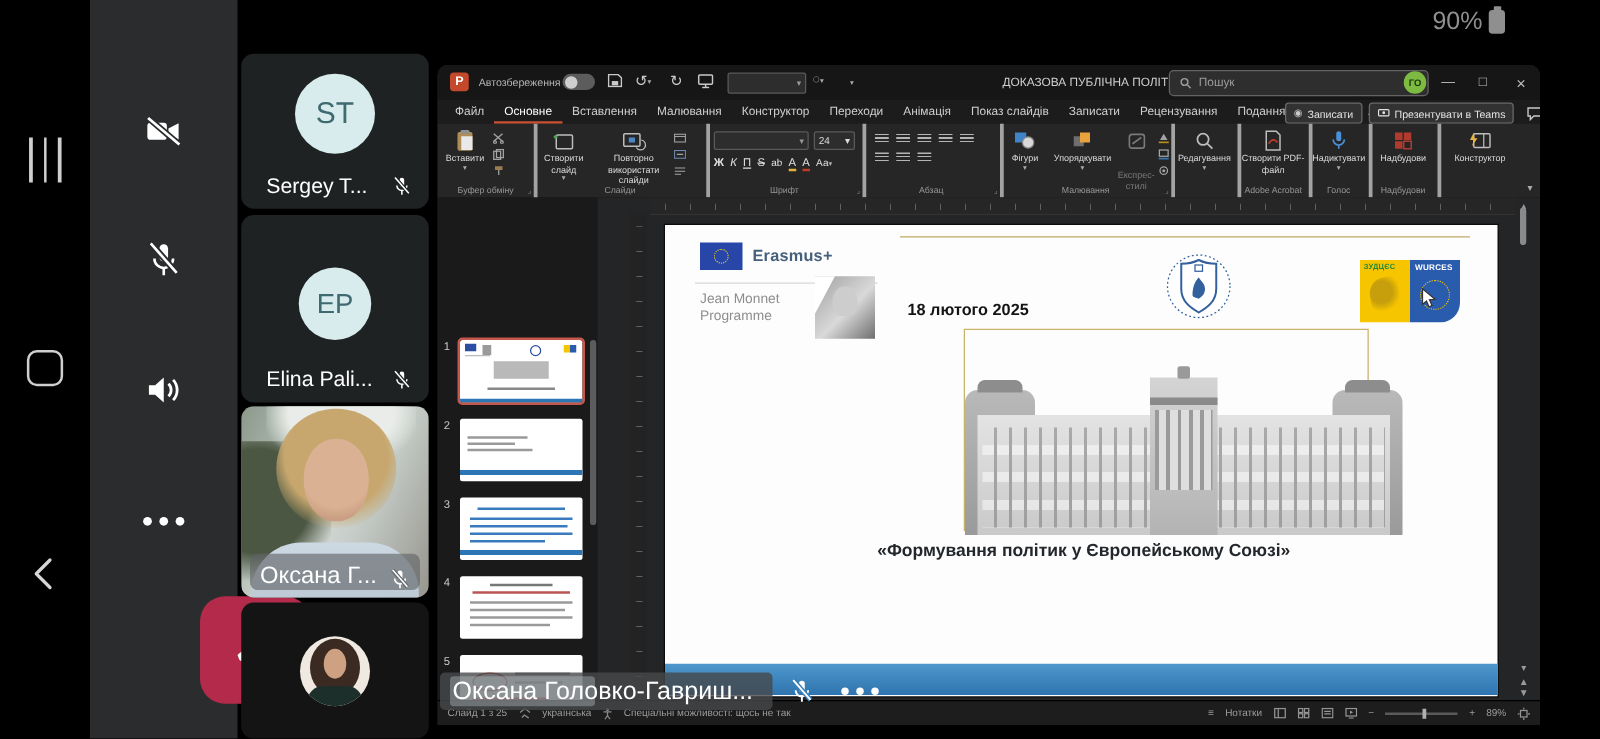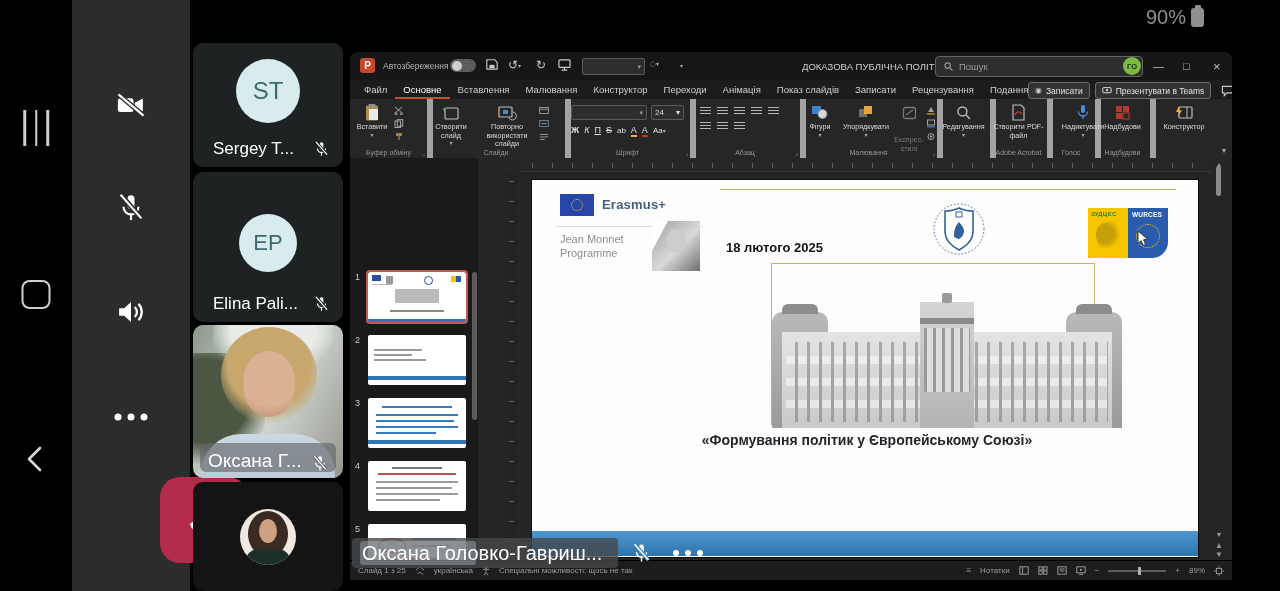--- a/index.html
+++ b/index.html
@@ -71,21 +71,21 @@
         display:flex;align-items:center;justify-content:center;}
   .winbtn{color:#bdbdbd;font-size:11px;}
   
   #tabs{position:absolute;left:0;top:28px;right:0;height:19px;background:#1c1c1c;display:flex;align-items:stretch;padding-left:6px;}
   .tab{padding:0 8px;font-size:9.5px;color:#cfcfcf;display:flex;align-items:center;white-space:nowrap;}
   .tab.active{color:#fff;box-shadow:inset 0 -2px 0 #c75033;}
   .top-btn{height:15px;border:1px solid #6a6a6a;background:#323232;border-radius:3px;font-size:8.5px;
            padding:0 6px;display:flex;align-items:center;gap:4px;color:#e3e3e3;white-space:nowrap;}
   
   #ribbon{position:absolute;left:0;top:47px;right:0;height:59px;background:#262626;border-bottom:1px solid #111;}
-  .rgroup{position:absolute;top:0;height:59px;border-right:6px solid #a3a3a3;}
+  .rgroup{position:absolute;top:0;height:59px;border-right:3px solid #a3a3a3;}
   .glabel{position:absolute;bottom:2px;left:0;right:0;text-align:center;font-size:7px;color:#969696;white-space:nowrap;}
   .launcher{position:absolute;right:2px;bottom:2px;font-size:6px;color:#8a8a8a;}
   .rbig{display:flex;flex-direction:column;align-items:center;font-size:7.2px;color:#dadada;
         text-align:center;line-height:1.2;padding-top:4px;}
   .ric{height:19px;display:flex;align-items:center;justify-content:center;margin-bottom:1px;}
   .rmini{display:flex;flex-direction:column;gap:4px;align-items:center;justify-content:flex-start;padding-top:7px;}
   .mic9{width:10px;height:9px;opacity:.85;}
   .chv{font-size:6px;color:#aaa;}
   .grayed{color:#7a7a7a;}
   .lines-ic{width:11px;height:9px;background:repeating-linear-gradient(180deg,#b5b5b5 0 1px,transparent 1px 3px);}
@@ -559,21 +559,21 @@
                 <path d="M2 1 h8 l3 3 v12 h-11 z" fill="none" stroke="#bdbdbd" stroke-width="1.2"></path>
                 <path d="M4 11 c2-4 5-4 7-1" fill="none" stroke="#c0392b" stroke-width="1.4"></path>
               </svg>
           </div>
           <span>Створити PDF-файл</span>
         </div>
         <span class="glabel">Adobe Acrobat</span>
       </div>
 
       <div class="rgroup" style="left:697px;width:48px;">
-        <div class="rbig" style="width:48px;padding-left:12px;">
+        <div class="rbig" style="width:48px;">
           <div class="ric">
             <svg width="12" height="17" viewBox="0 0 12 17">
                 <rect x="4" y="1" width="4" height="8" rx="2" fill="#4a90d9"></rect>
                 <path d="M1.5 7.5 a4.5 4.5 0 0 0 9 0" fill="none" stroke="#4a90d9" stroke-width="1.3"></path>
                 <line x1="6" y1="12" x2="6" y2="15" stroke="#4a90d9" stroke-width="1.3"></line>
               </svg>
           </div>
           <span>Надиктувати</span>
             <span class="chv">▾</span>
         </div>

